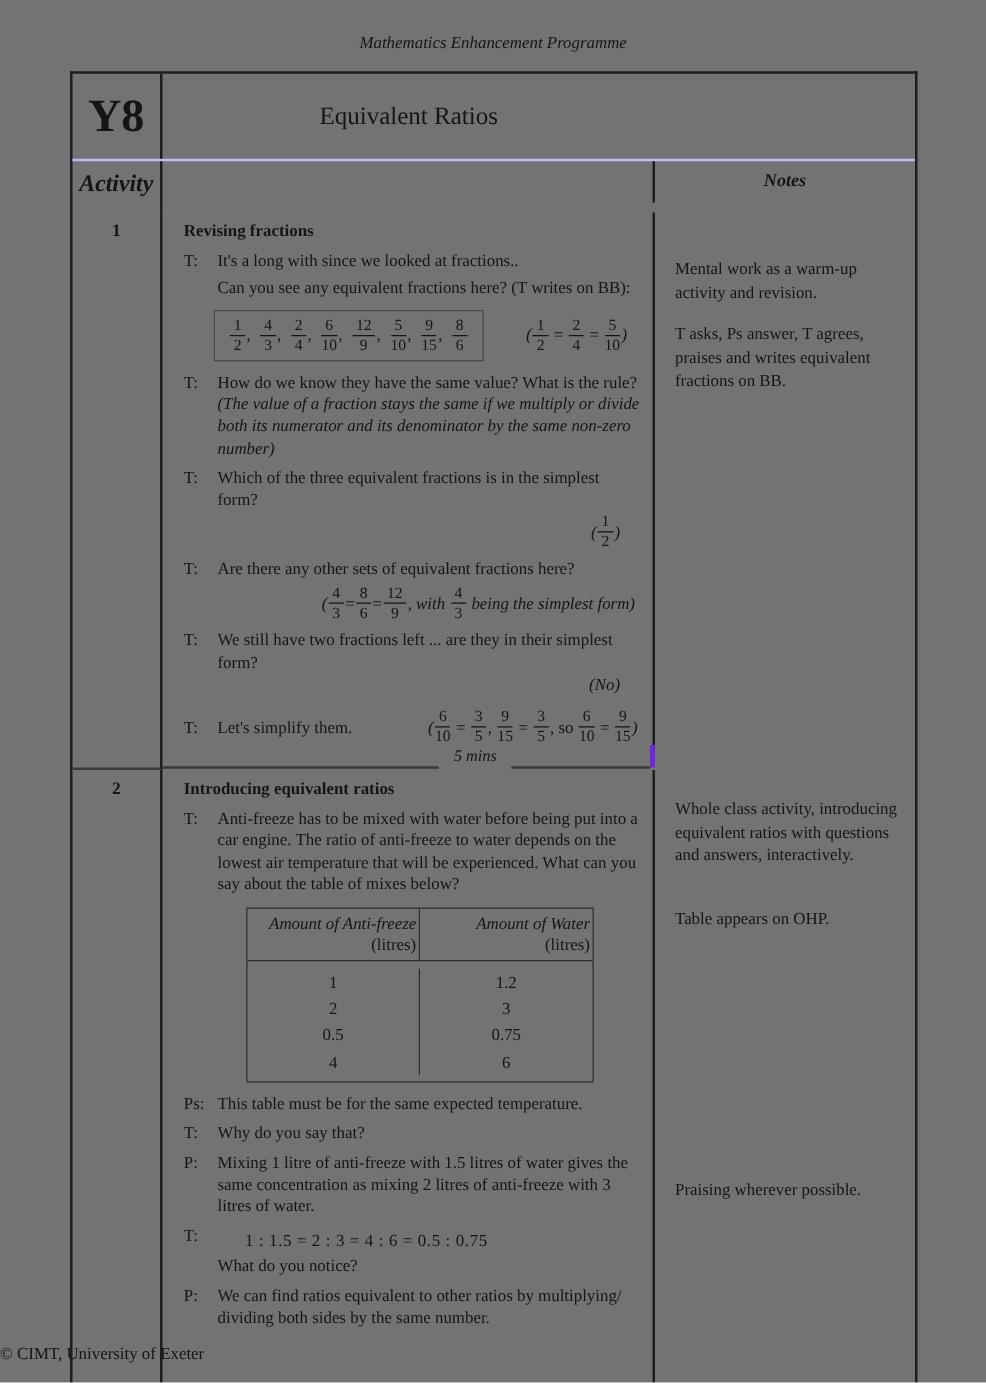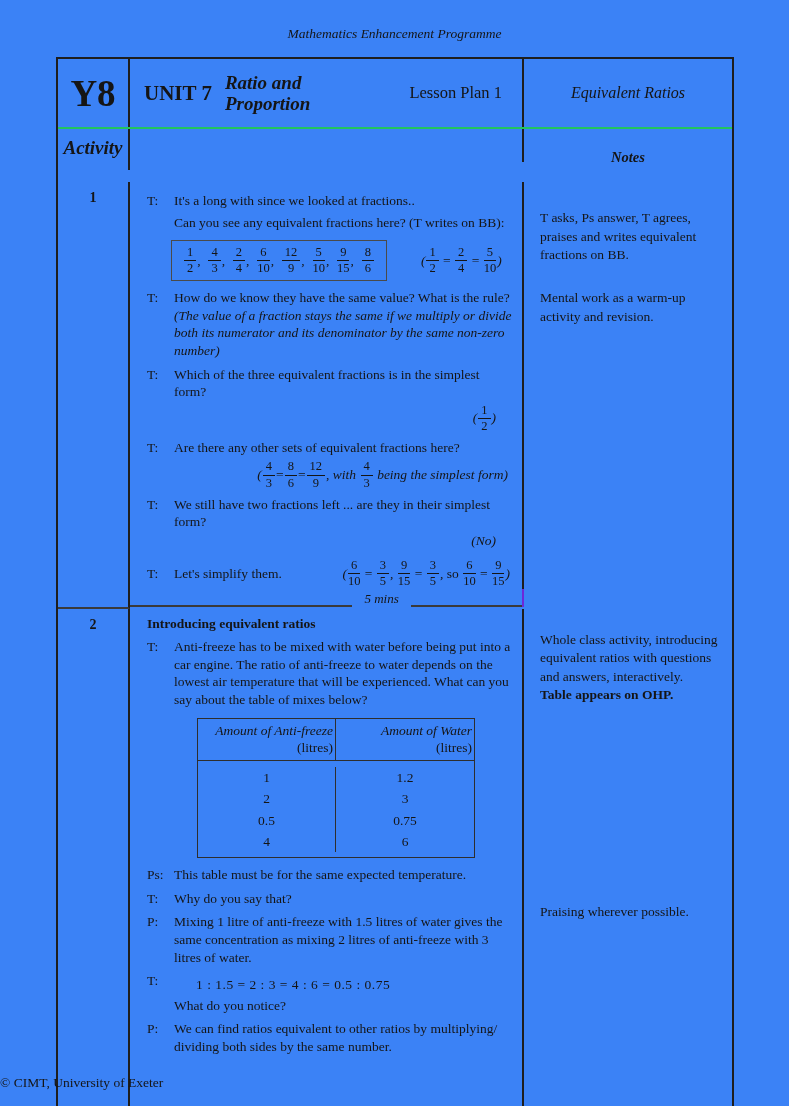--- a/index.html
+++ b/index.html
@@ -1,50 +1,50 @@
 <!DOCTYPE html>
 <html><head>
 <meta charset="utf-8">
 <style>
   html,body{margin:0;padding:0;background:#fff;}
-  .sheet{position:relative;width:789px;height:1106px;background:#3b82f6;overflow:hidden;
+  .sheet{position:relative;width:789px;height:1106px;background:#737373;overflow:hidden;
          font-family:"Liberation Serif","DejaVu Serif",serif;color:#151515;}
   .programme{position:absolute;top:26px;left:0;width:100%;text-align:center;
              font-style:italic;font-size:13.5px;}
   .doc{position:absolute;left:56px;top:57px;width:678px;border:2px solid #1e1e1e;border-bottom:none;
        box-sizing:border-box;}
   
-  .hdr{display:grid;grid-template-columns:72px 394px 1fr;border-bottom:2px solid #22c55e;height:68px;}
+  .hdr{display:grid;grid-template-columns:72px 394px 1fr;border-bottom:2px solid #c4b5fd;height:68px;}
   .h-year{display:flex;align-items:center;justify-content:center;border-right:2px solid #1e1e1e;
           font-size:37px;font-weight:bold;}
   .h-mid{display:flex;align-items:center;border-right:2px solid #1e1e1e;padding:0 8px;}
   .h-unit{font-size:21px;font-weight:bold;margin-left:6px;white-space:nowrap;}
   .h-ratio{font-size:19px;font-weight:bold;font-style:italic;line-height:1.12;margin-left:13px;}
   .h-plan{font-size:16.5px;margin-left:auto;margin-right:12px;white-space:nowrap;}
-  .h-topic{display:flex;align-items:center;justify-content:center;font-style:italic;font-size:16px;}
+  .h-topic{display:flex;align-items:center;justify-content:center;font-size:20px;}
   
   .bgrid{display:grid;grid-template-columns:72px 394px 1fr;}
   .bc{border-right:2px solid #1e1e1e;}
   .r-labels{height:33px;}
   .act-label{display:flex;align-items:flex-start;justify-content:center;padding-top:8px;
              font-weight:bold;font-style:italic;font-size:19px;}
-  .notes-label{display:flex;align-items:flex-start;justify-content:center;padding-top:20px;
+  .notes-label{display:flex;align-items:flex-start;justify-content:center;padding-top:8px;
                font-weight:bold;font-style:italic;font-size:14.5px;text-align:right;}
   .cell-num{text-align:center;font-weight:bold;font-size:14px;padding-top:8px;}
   .cell-content{padding:4px 10px 0 17px;font-size:13.5px;line-height:1.3;}
   .cell-notes{padding:12px 12px 0 16px;font-size:13.5px;line-height:1.38;}
   .a1-content{min-height:380px;}
   .a2-content{min-height:500px;}
   .sec-title{font-weight:bold;margin-top:2px;}
   .dline{display:grid;grid-template-columns:27px 1fr;margin-top:6px;}
   .note-p{margin:0;}
   .n-gap1{margin-top:24px;}
   .n-gap2{margin-top:15px;}
   .n2-first{margin-top:10px;}
-  .n2-ohp{margin-top:0;font-weight:bold;}
+  .n2-ohp{margin-top:32px;}
   .n2-praise{margin-top:198px;}
   
   [data-math]{display:inline-flex;align-items:center;}
   .mtx{white-space:pre;}
   .it{font-style:italic;}
   .frac{display:inline-flex;flex-direction:column;align-items:center;line-height:1.05;
         font-size:12.5px;margin:0 1px;}
   .frac .num{padding:0 3px 1px;border-bottom:1px solid #151515;}
   .frac .den{padding-top:1px;}
   .bb-row{display:flex;align-items:center;margin:9px 0 4px 24px;}
@@ -53,21 +53,21 @@
   .rule-answer{font-style:italic;font-weight:500;}
   .ans-right{display:flex;justify-content:flex-end;padding-right:16px;margin-top:3px;}
   .ans-right-txt{text-align:right;padding-right:16px;font-style:italic;margin-top:1px;}
   .sets-ans{display:flex;justify-content:flex-end;padding-right:4px;margin-top:4px;}
   .simplify-line{display:flex;align-items:center;margin-top:10px;}
   .simplify-math{margin-left:auto;margin-right:2px;}
   .eq-line{margin:4px 0 2px 22px;letter-spacing:0.5px;}
   
   .mins-row{height:18px;}
   .mins-c1{border-right:2px solid #1e1e1e;border-bottom:2px solid #3a3a3a;}
-  .mins-c2{border-right:2px solid #6d28d9;display:flex;align-items:flex-end;}
+  .mins-c2{border-right:4px solid #6d28d9;display:flex;align-items:center;}
   .mins-c2 .rb{height:100%;border-bottom:2px solid #3a3a3a;}
   .rb-l{flex:2;}
   .rb-r{flex:1;}
   .mins-label{padding:0 12px;font-style:italic;font-size:13px;line-height:1.1;}
   
   .af-table{margin:10px 0 8px 50px;width:276px;border:1.6px solid #2e2e2e;font-size:13.5px;}
   .af-head{display:grid;grid-template-columns:1fr 1fr;border-bottom:1.6px solid #2e2e2e;text-align:right;}
   .af-hcell{padding:4px 2px 3px;line-height:1.25;}
   .af-hcell.first{border-right:1.6px solid #2e2e2e;}
   .af-hline{font-style:italic;}
@@ -80,39 +80,32 @@
 <body>
 
 <div class="sheet">
 
   <div class="programme">Mathematics Enhancement Programme</div>
 
   <div class="doc">
 
     <div class="hdr">
       <div class="h-year">Y8</div>
-      <div class="h-mid">
-        <span class="h-unit">UNIT 7</span>
-        <span class="h-ratio">
-          <span>Ratio and</span><br>
-          <span>Proportion</span>
-        </span>
-        <span class="h-plan">Lesson Plan 1</span>
-      </div>
       <div class="h-topic">Equivalent Ratios</div>
     </div>
 
     <div class="bgrid">
 
       <div class="bc r-labels act-label">Activity</div>
       <div class="bc r-labels"></div>
       <div class="r-labels notes-label">Notes</div>
 
       <div class="bc cell-num">1</div>
       <div class="bc cell-content a1-content">
+        <div class="sec-title">Revising fractions</div>
 
         <div class="dline">
           <span>T:</span>
           <span>It's a long with since we looked at fractions..</span>
         </div>
         <div class="dline" style="margin-top:4px;">
           <span></span>
           <span>Can you see any equivalent fractions here? (T writes on BB):</span>
         </div>
 
@@ -272,22 +265,22 @@
                 <span class="frac">
                   <span class="num">9</span>
                   <span class="den">15</span>
                 </span>
                 <span class="mtx it">)</span>
               </span>
           </span>
         </div>
       </div>
       <div class="cell-notes">
+        <p class="note-p n-gap1">Mental work as a warm-up activity and revision.</p>
         <p class="note-p n-gap2">T asks, Ps answer, T agrees, praises and writes equivalent fractions on BB.</p>
-        <p class="note-p n-gap1">Mental work as a warm-up activity and revision.</p>
       </div>
 
       <div class="mins-row mins-c1"></div>
       <div class="mins-row mins-c2">
         <span class="rb rb-l"></span>
         <span class="mins-label">5 mins</span>
         <span class="rb rb-r"></span>
       </div>
       <div class="mins-row"></div>
 

